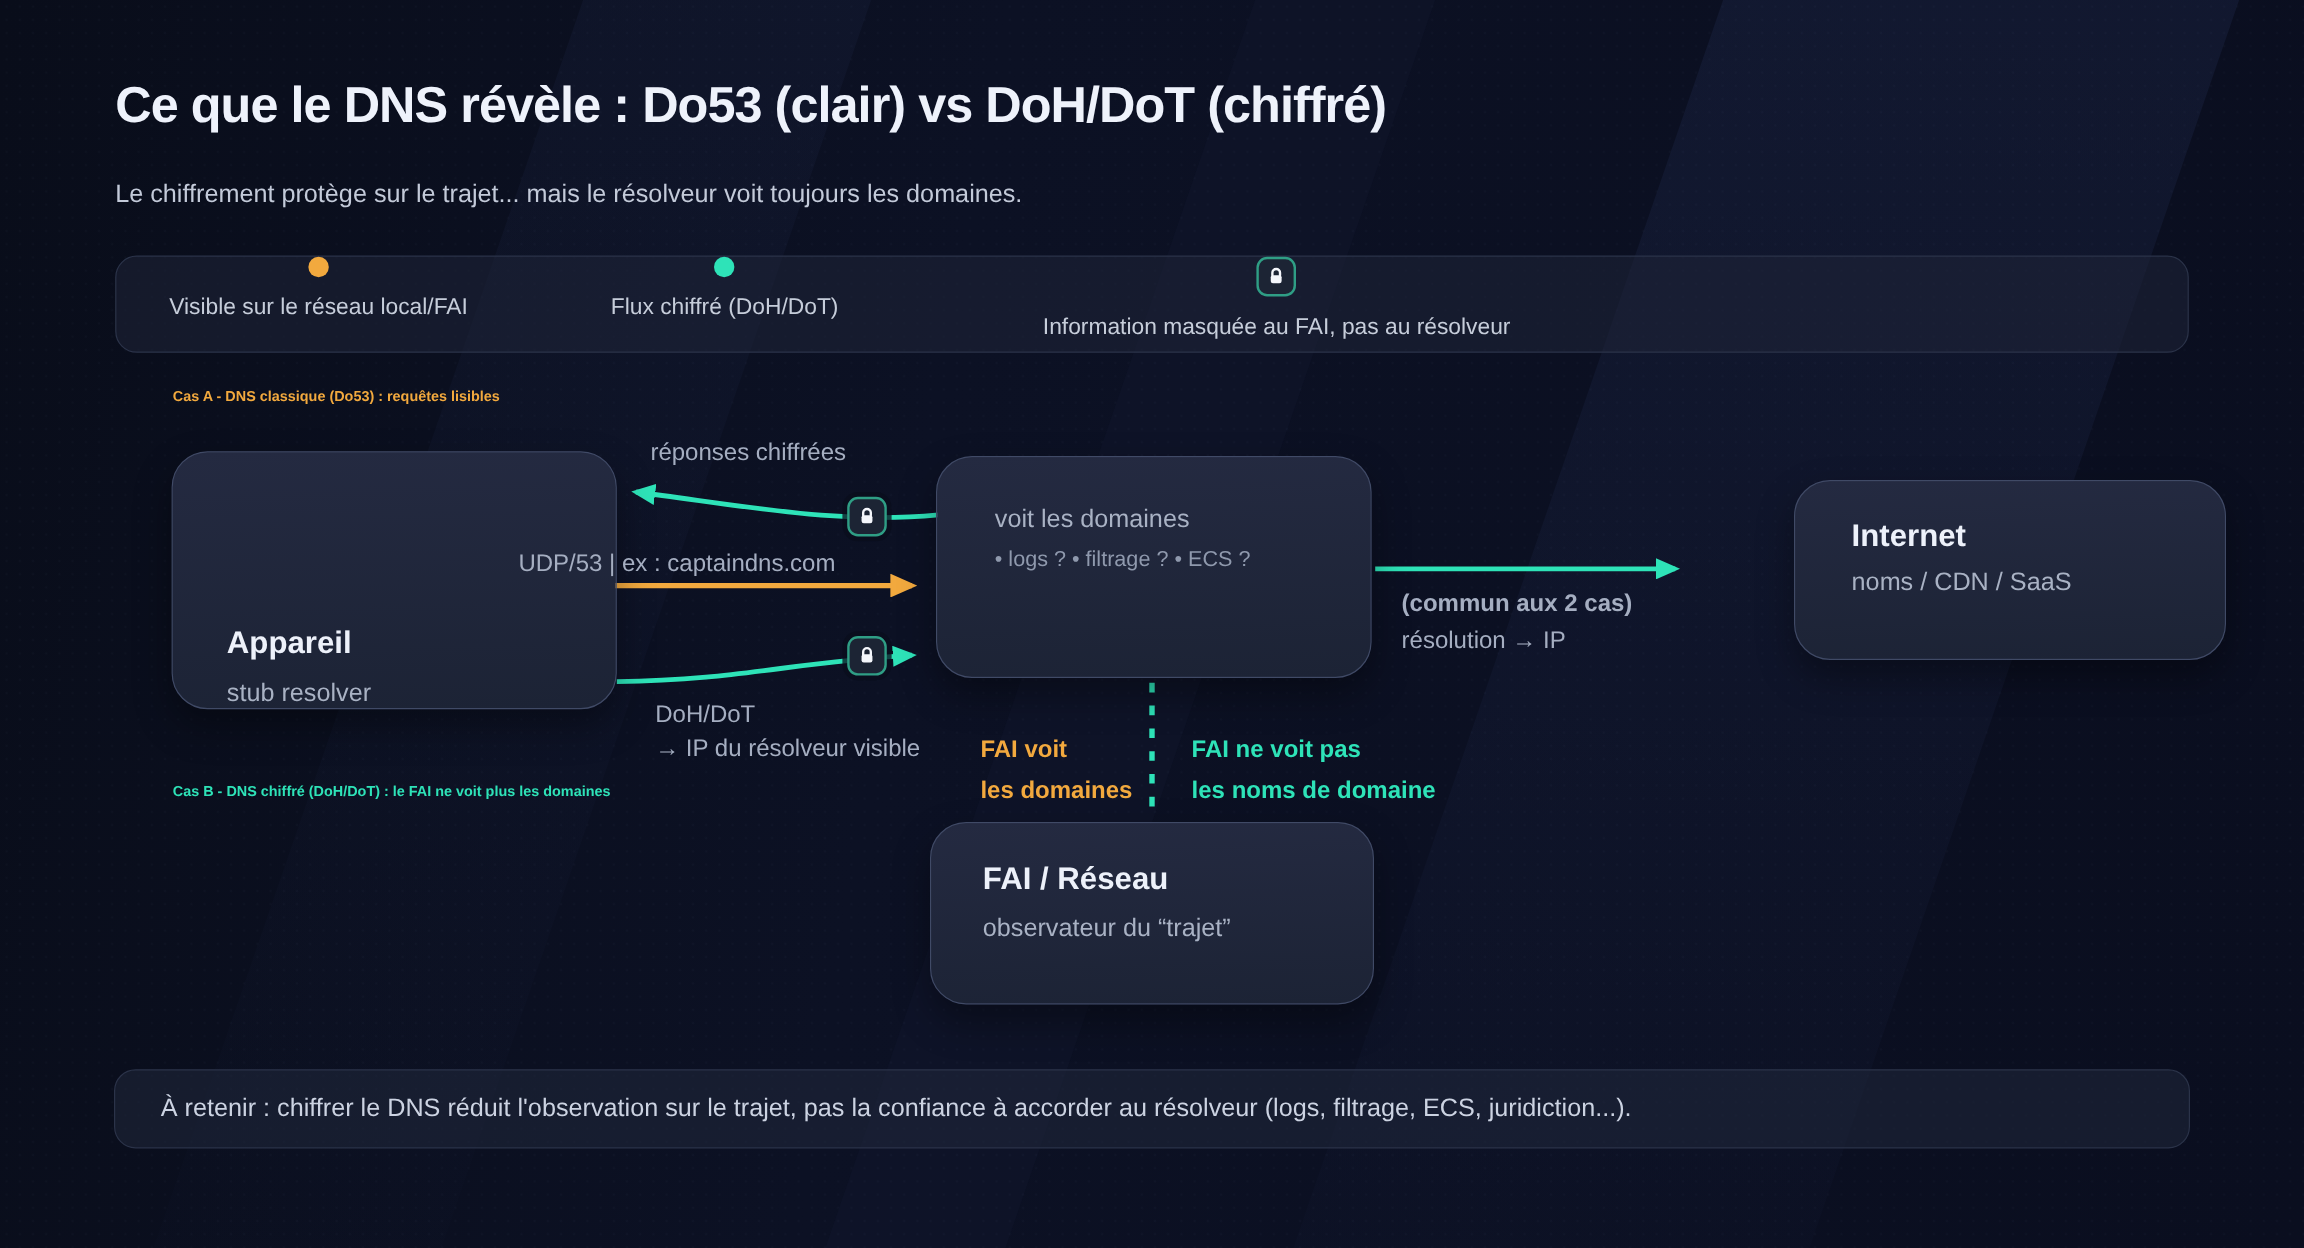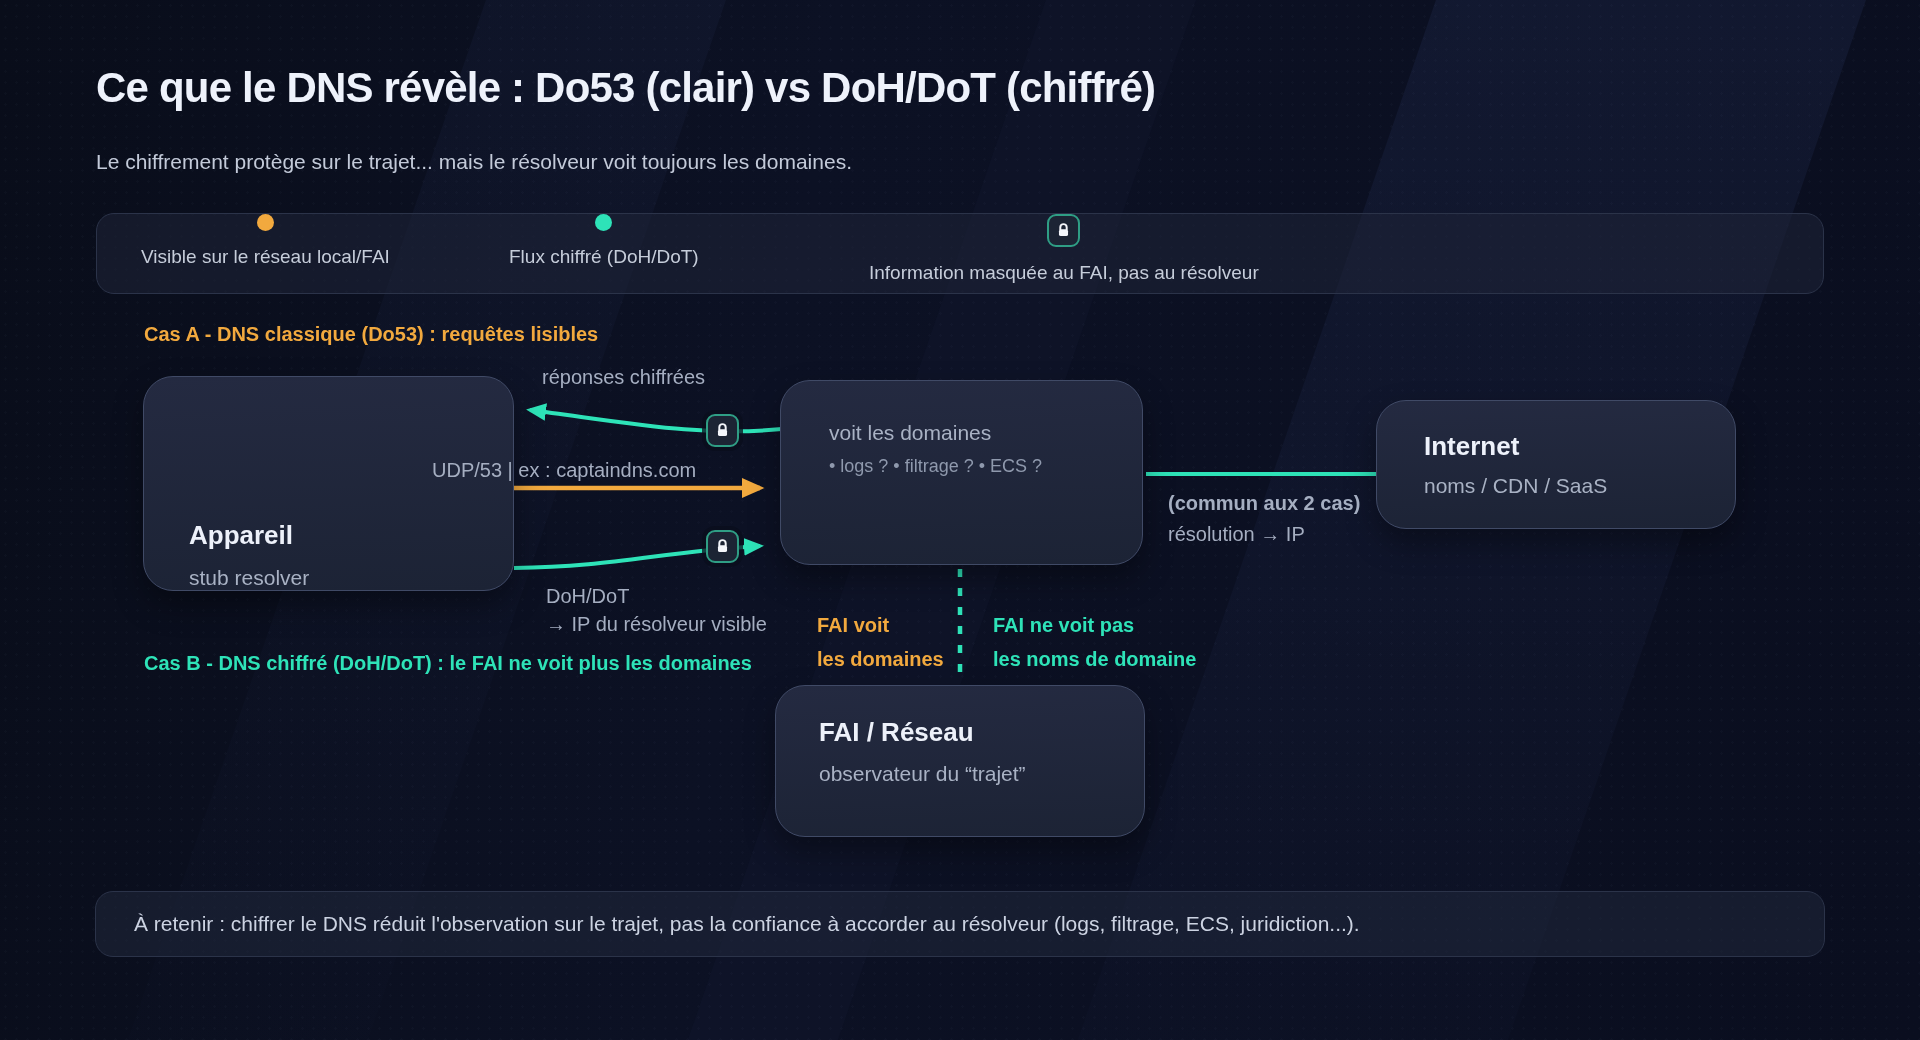--- a/index.html
+++ b/index.html
@@ -33,35 +33,35 @@
   .legend-item.li3 { left:772px; }
   .dot { width:17px; height:17px; border-radius:50%; flex:0 0 auto; }
   .dot.orange { background:#f2a93e; }
   .dot.teal   { background:#2ee3b8; }
 
   .lock-badge { width:33px; height:33px; background:#1c2434; border:2.5px solid #2f9e85;
     border-radius:9px; display:flex; align-items:center; justify-content:center; flex:0 0 auto; }
   .lock-badge.floating { position:absolute; box-shadow:0 0 0 4px rgba(10,14,28,.75); }
   .lock-badge svg { display:block; }
 
-  .case-label { position:absolute; font-size:20px; font-weight:700; }
+  .case-label { position:absolute; font-size:12px; font-weight:700; }
   .case-label.a { left:144px; top:323px; color:#f2a93e; }
   .case-label.b { left:144px; top:652px; color:#2ee3b8; }
 
   .edges { position:absolute; left:0; top:0; }
 
   .node { position:absolute; background:linear-gradient(178deg,#242a41 0%,#1c2335 100%);
     border:1.5px solid #404a66; border-radius:30px; display:flex; flex-direction:column;
     box-shadow:0 14px 30px rgba(0,0,0,.35); }
   .node-title { font-size:26px; font-weight:700; color:#edf1fa; }
   .node-sub   { font-size:21px; color:#a9b2c4; }
   .node-detail{ font-size:18px; color:#8f99ad; }
   .node.device   { left:143px;  top:376px; width:371px; height:215px; padding:60px 0 0 45px; gap:15px;justify-content:flex-end; }
   .node.resolver { left:780px;  top:380px; width:363px; height:185px; padding:40px 0 0 48px; gap:11px; }
-  .node.internet { left:1376px; top:400px; width:360px; height:129px; padding:30px 0 0 47px; gap:12px; }
+  .node.internet { left:1495px; top:400px; width:360px; height:150px; padding:30px 0 0 47px; gap:12px; }
   .node.isp      { left:775px;  top:685px; width:370px; height:152px; padding:31px 0 0 43px; gap:14px; }
 
   .edge-label { position:absolute; font-size:20px; color:#a5aec1; white-space:nowrap; }
   .el-responses { left:542px; top:366px; }
   .el-udp       { left:432px; top:459px; }
   .el-doh1      { left:546px; top:585px; }
   .el-doh2      { left:546px; top:613px; }
   .el-res1      { left:1168px; top:486px;margin-top:37px; }
   .el-res2      { left:1168px; top:492px;font-weight:bold; }
 

